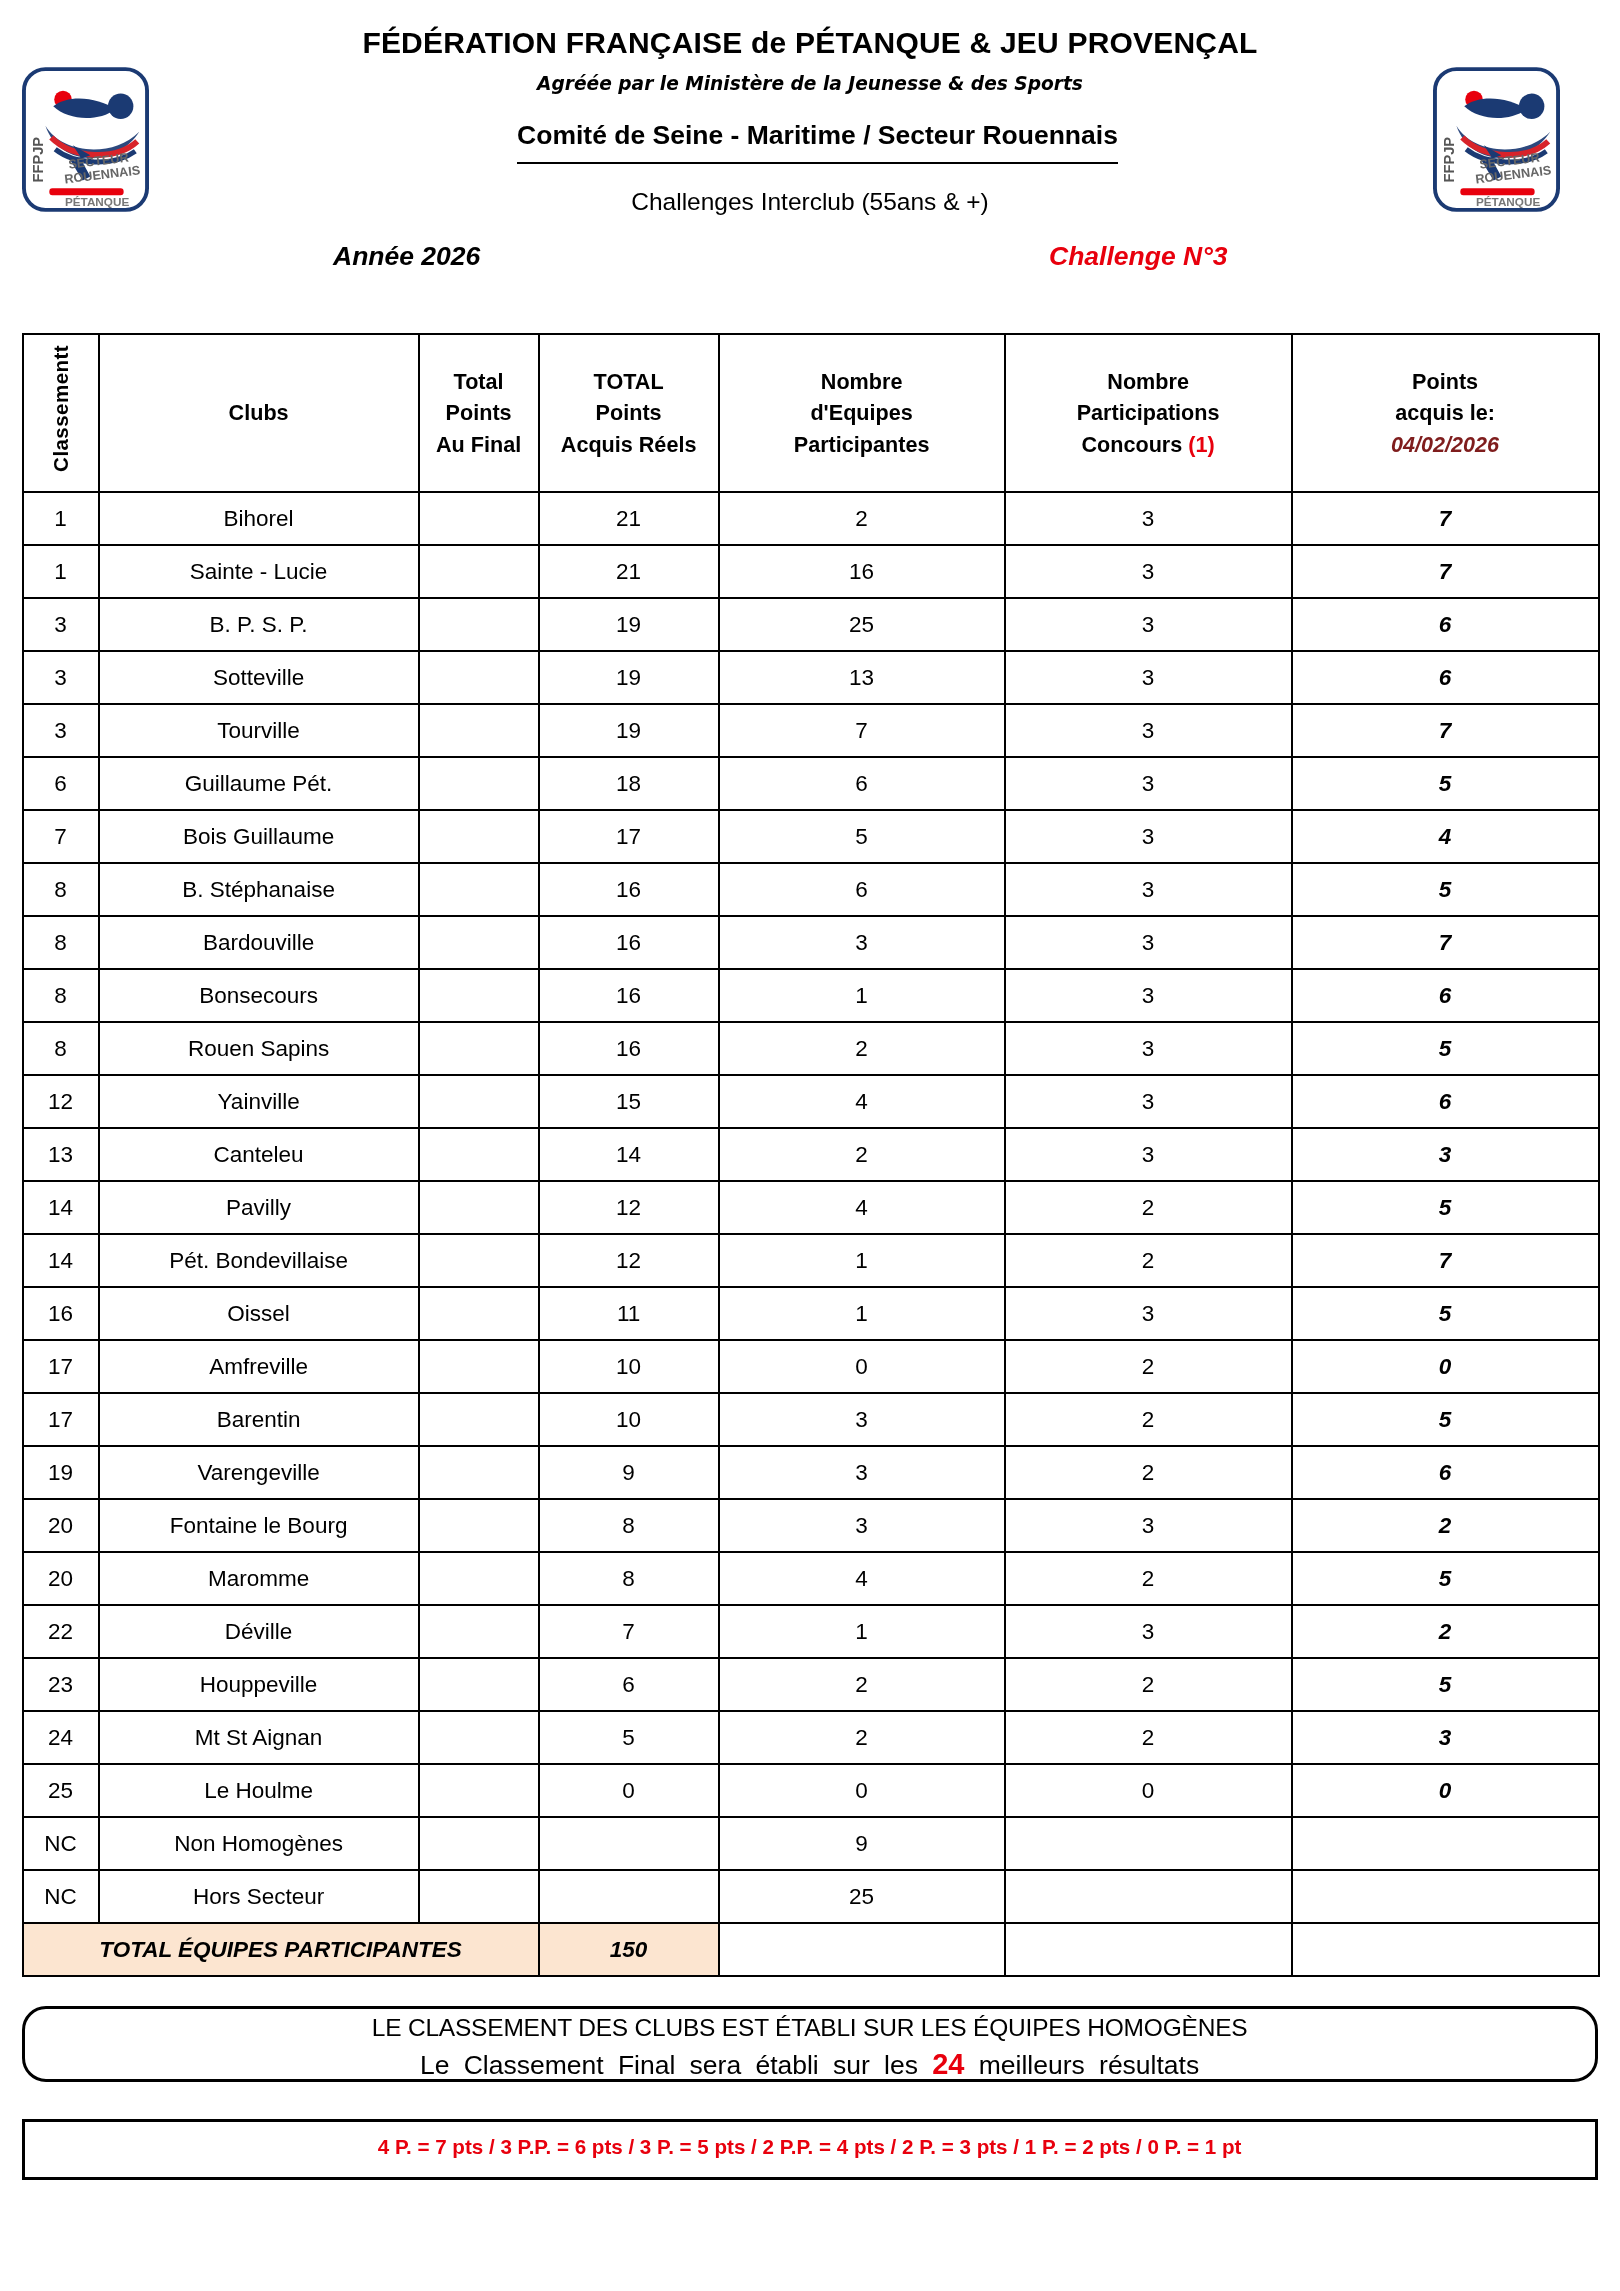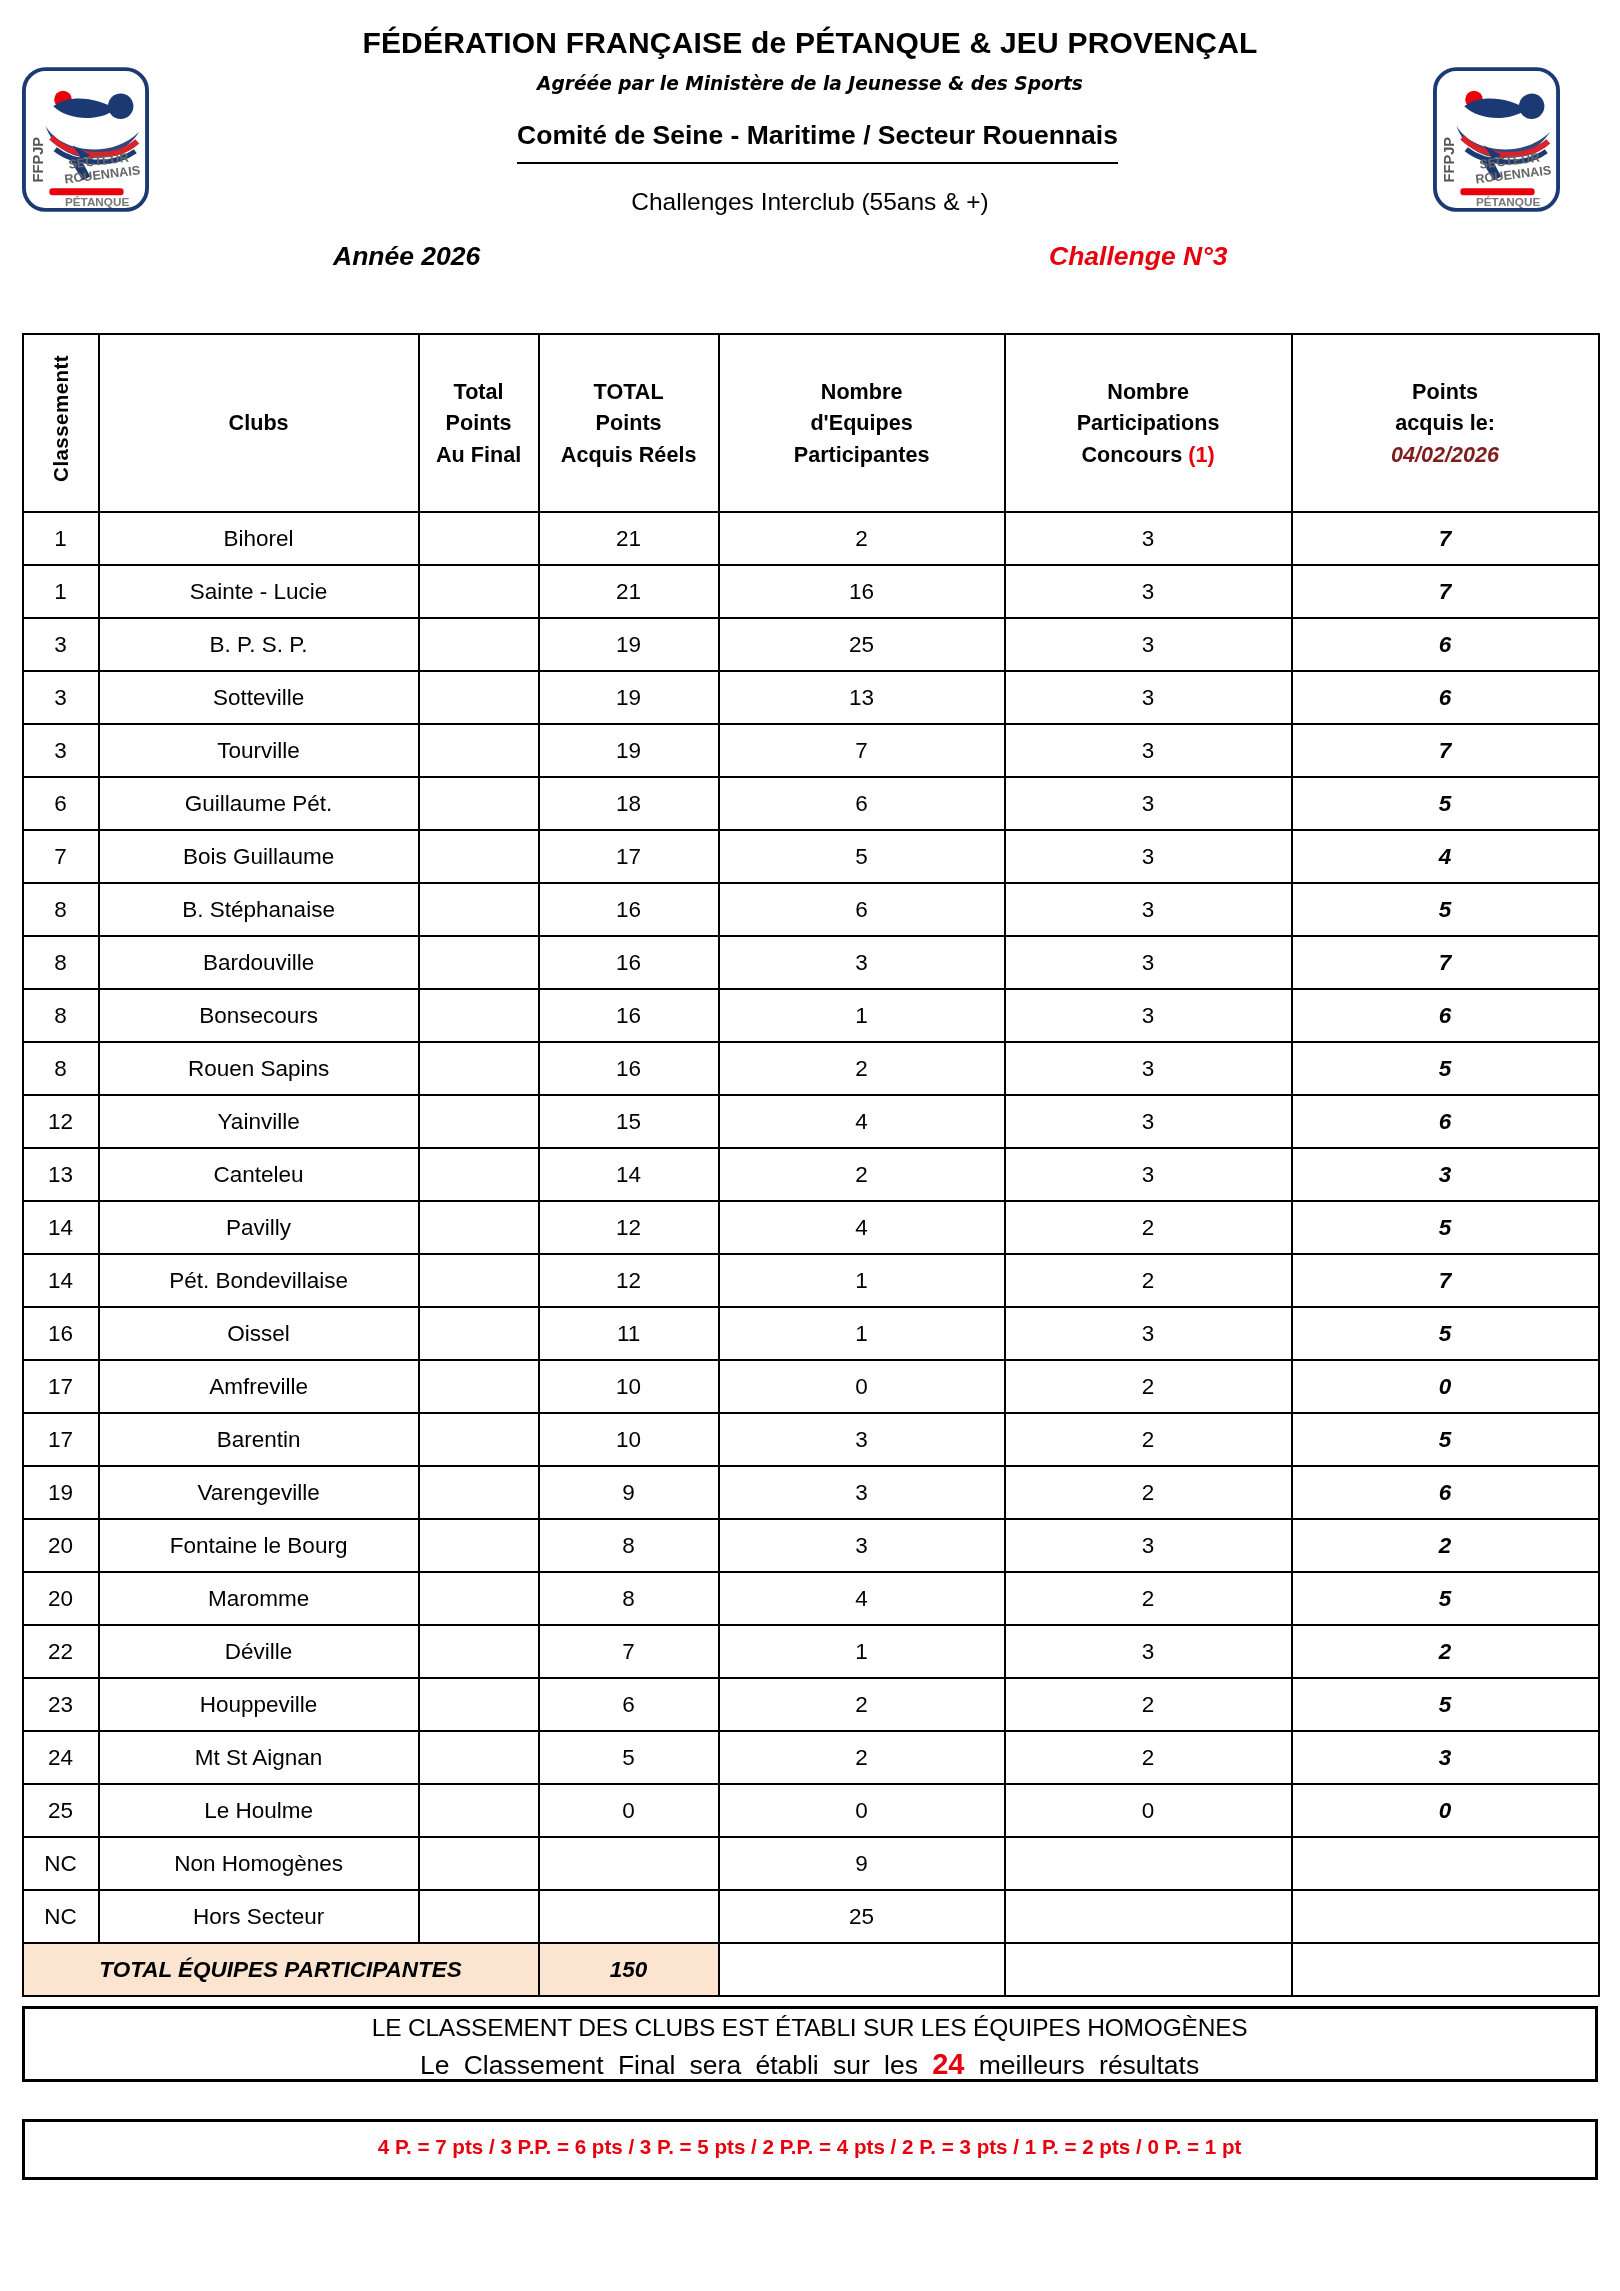--- a/index.html
+++ b/index.html
@@ -102,21 +102,21 @@
     border: 2px solid #000;
     padding: 0;
     font-size: 22.5px;
     text-align: center;
     vertical-align: middle;
     height: 53px;
     box-sizing: border-box;
   }
   table.main thead th {
     border: 2.9px solid #000;
-    height: 178px;
+    height: 158px;
     font-weight: bold;
     font-size: 21.6px;
     line-height: 1.45;
   }
   th.h-rank {
     width: 76px;
     position: relative;
   }
   .rank-vert {
     writing-mode: vertical-rl;
@@ -173,20 +173,21 @@
     position: absolute;
     left: 21.6px;
     width: 1576px;
     border: 3.9px solid #000;
     box-sizing: border-box;
     background: #fff;
   }
   .note-box.one {
     top: 2006px;
     height: 76px;
+    border-radius: 24px;
   }
   .note-box.two {
     top: 2119px;
     height: 61px;
   }
   .note-l1 {
     text-align: center;
     font-size: 24.5px;
     margin-top: 4.9px;
     letter-spacing: -0.2px;

